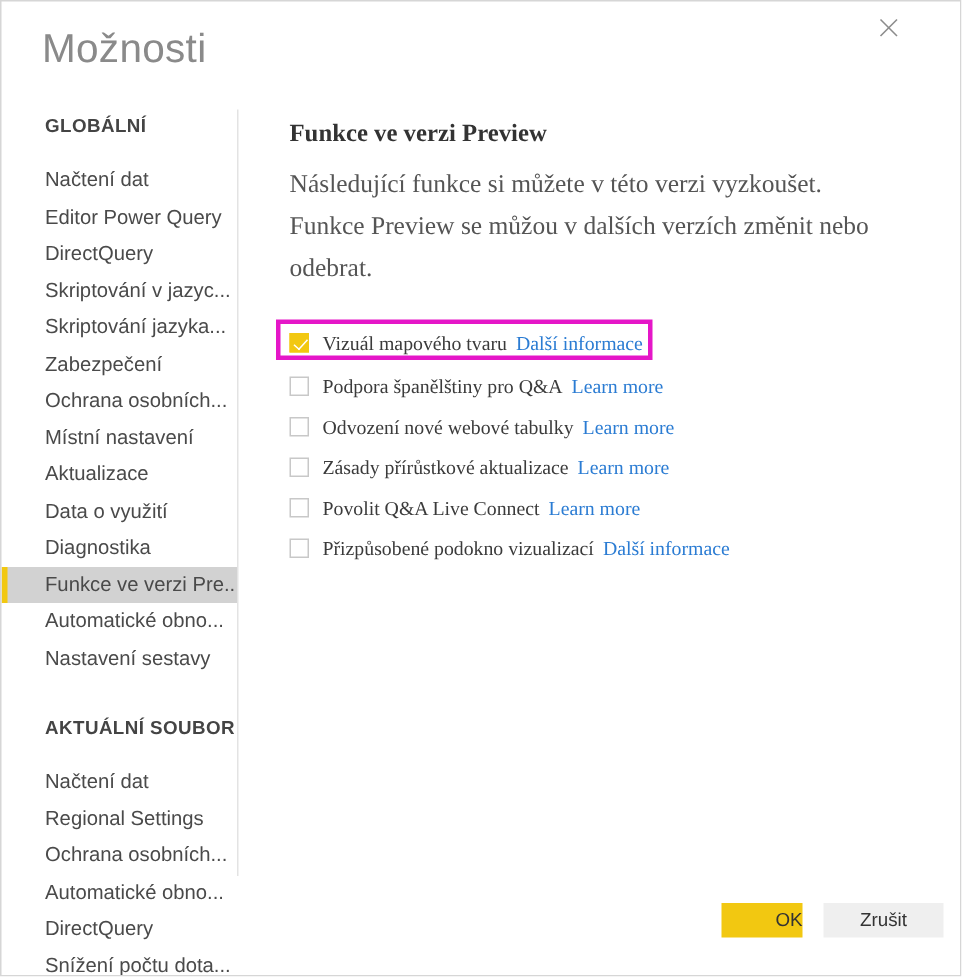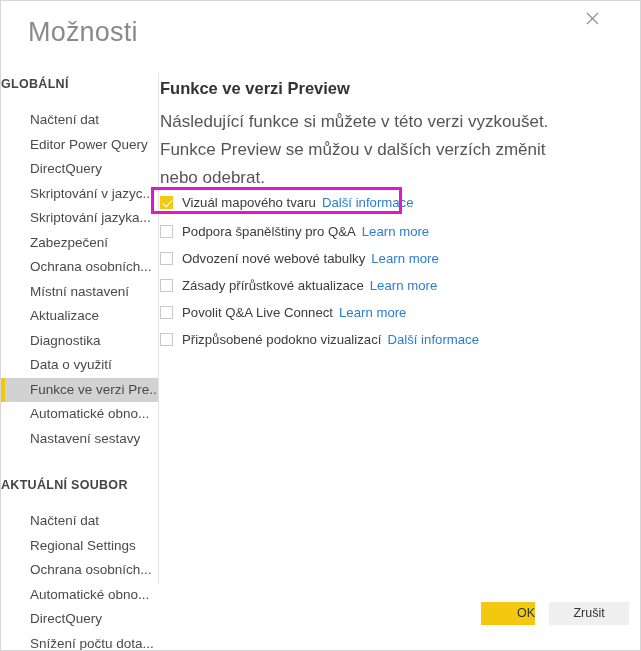--- a/index.html
+++ b/index.html
@@ -62,20 +62,21 @@
     top: 72px;
     width: 1px;
     height: 511px;
     background: #e3e3e3;
   }
   .group-heading {
     font-size: 12.5px;
     font-weight: bold;
     color: #444444;
     letter-spacing: 0.3px;
+    padding-left: 29px;
     height: 26px;
     line-height: 22px;
     white-space: nowrap;
   }
   .sidebar-item {
     position: relative;
     height: 24.5px;
     line-height: 24.5px;
     padding-left: 29px;
     font-size: 13.5px;
@@ -94,23 +95,24 @@
     width: 4px;
     height: 100%;
     background: #f2c811;
   }
   .group-spacer { height: 9px; }
   .group-spacer-lg { height: 23px; }
 
   
   .main {
     position: absolute;
-    left: 159px;
+    left: 192px;
     top: 78px;
     width: 440px;
+    font-family: Liberation Serif, serif;
   }
   .panel-title {
     font-size: 16.5px;
     font-weight: 600;
     color: #333333;
     margin-bottom: 10px;
     white-space: nowrap;
   }
   .panel-desc {
     font-size: 17px;
@@ -121,21 +123,21 @@
 
   .feature-list { position: relative; }
   .feature-row {
     display: flex;
     align-items: center;
     height: 21px;
     margin-bottom: 6px;
     position: relative;
     cursor: pointer;
   }
-  .feature-row:first-child { margin-bottom: 8px; }
+  .feature-row:first-child { margin-bottom: 8px; margin-top: 25px; }
 
   .checkbox {
     width: 13px;
     height: 13px;
     flex: 0 0 13px;
     border: 1px solid #c8c8c8;
     background: #ffffff;
     margin-right: 9px;
     position: relative;
   }
@@ -227,22 +229,22 @@
     <div class="group-spacer"></div>
     <div class="sidebar-item">Načtení dat</div>
     <div class="sidebar-item">Editor Power Query</div>
     <div class="sidebar-item">DirectQuery</div>
     <div class="sidebar-item">Skriptování v jazyc...</div>
     <div class="sidebar-item">Skriptování jazyka...</div>
     <div class="sidebar-item">Zabezpečení</div>
     <div class="sidebar-item">Ochrana osobních...</div>
     <div class="sidebar-item">Místní nastavení</div>
     <div class="sidebar-item">Aktualizace</div>
+    <div class="sidebar-item">Data o využití</div>
     <div class="sidebar-item">Diagnostika</div>
-    <div class="sidebar-item">Data o využití</div>
     <div class="sidebar-item selected">Funkce ve verzi Pre...</div>
     <div class="sidebar-item">Automatické obno...</div>
     <div class="sidebar-item">Nastavení sestavy</div>
 
     <div class="group-spacer-lg"></div>
     <div class="group-heading">AKTUÁLNÍ SOUBOR</div>
     <div class="group-spacer"></div>
     <div class="sidebar-item">Načtení dat</div>
     <div class="sidebar-item">Regional Settings</div>
     <div class="sidebar-item">Ochrana osobních...</div>

